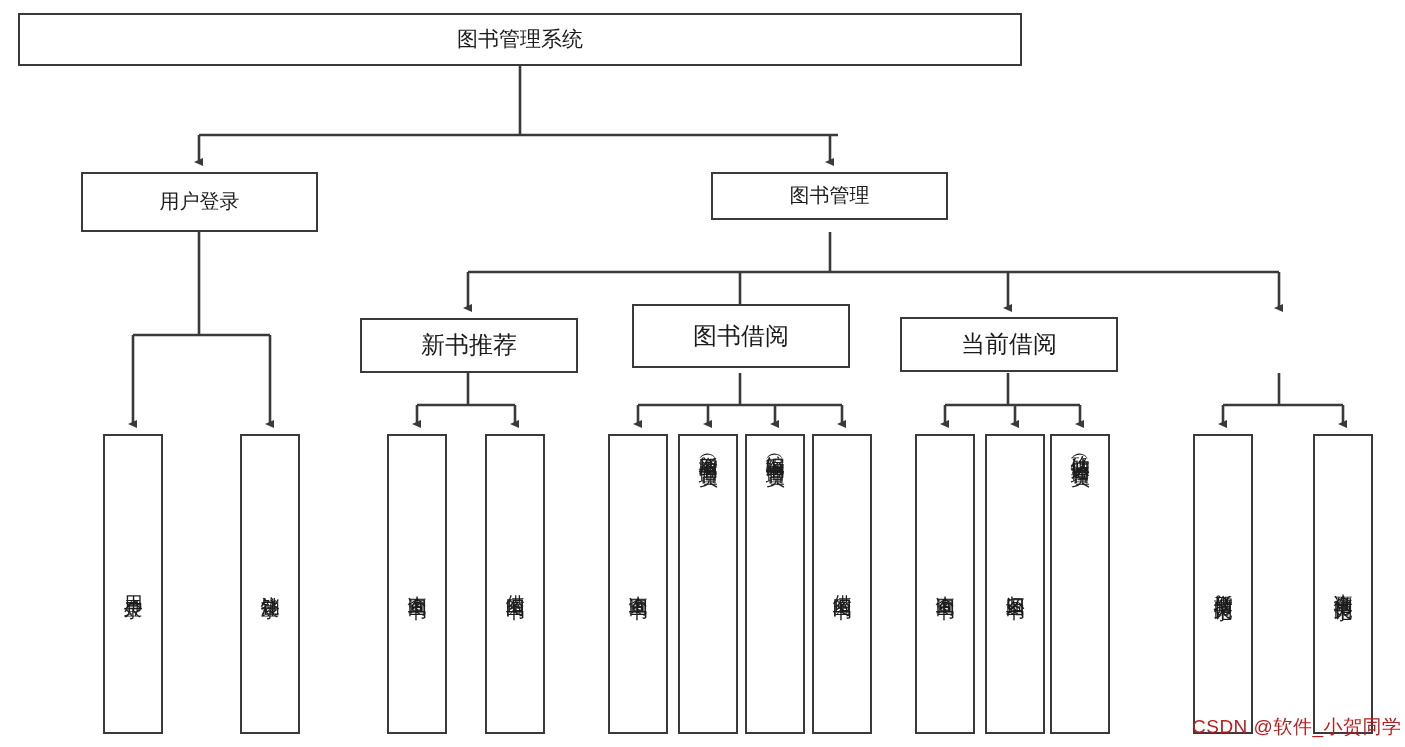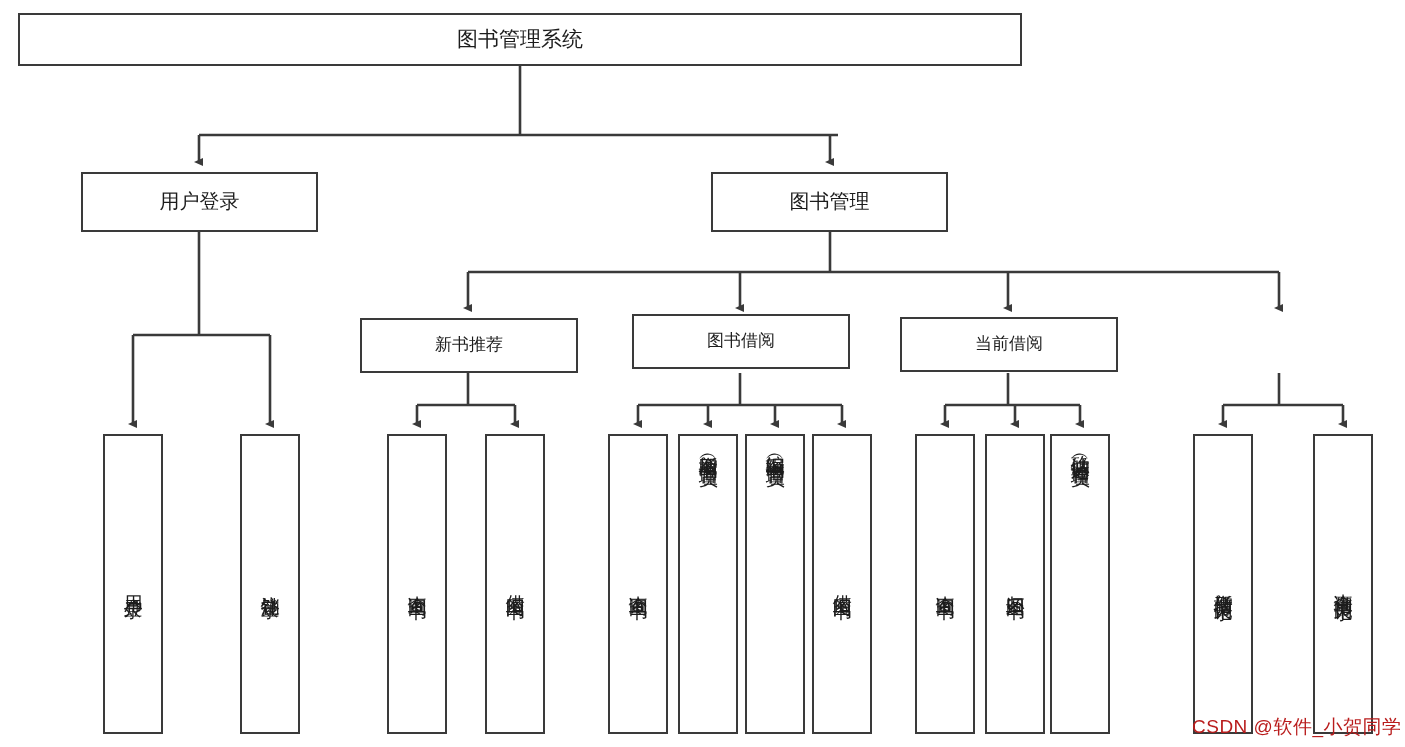--- a/index.html
+++ b/index.html
@@ -37,21 +37,21 @@
     color: #1c1c1c;
     line-height: 1.18;
   }
   .node-root {
     font-size: 21px;
   }
   .node-l2 {
     font-size: 20px;
   }
   .node-l3 {
-    font-size: 17px;
+    font-size: 24px;
     justify-content: center;
   }
   .node-leaf {
     font-size: 19px;
     padding: 4px 2px;
     align-items: flex-start;
   }
   .vlabel {
     writing-mode: vertical-rl;
     text-orientation: upright;
@@ -127,28 +127,28 @@
     </g>
   </svg>
 
   <div class="node node-root" style="left:18px; top:13px; width:1004px; height:53px;">
     <span class="hlabel">图书管理系统</span>
   </div>
 
   <div class="node node-l2" style="left:81px; top:172px; width:237px; height:60px;">
     <span class="hlabel">用户登录</span>
   </div>
-  <div class="node node-l2" style="left:711px; top:172px; width:237px; height:60px;">
+  <div class="node node-l2" style="left:711px; top:172px; width:237px; height:48px;">
     <span class="hlabel">图书管理</span>
   </div>
 
   <div class="node node-l3" style="left:360px; top:318px; width:218px; height:55px;">
     <span class="hlabel">新书推荐</span>
   </div>
-  <div class="node node-l3" style="left:632px; top:314px; width:218px; height:55px;">
+  <div class="node node-l3" style="left:632px; top:304px; width:218px; height:64px;">
     <span class="hlabel">图书借阅</span>
   </div>
   <div class="node node-l3" style="left:900px; top:317px; width:218px; height:55px;">
     <span class="hlabel">当前借阅</span>
   </div>
 
   <div class="node node-leaf" style="left:103px; top:434px; width:60px; height:300px; align-items:center;">
     <span class="vlabel">用户登录</span>
   </div>
   <div class="node node-leaf" style="left:240px; top:434px; width:60px; height:300px; align-items:center;">

